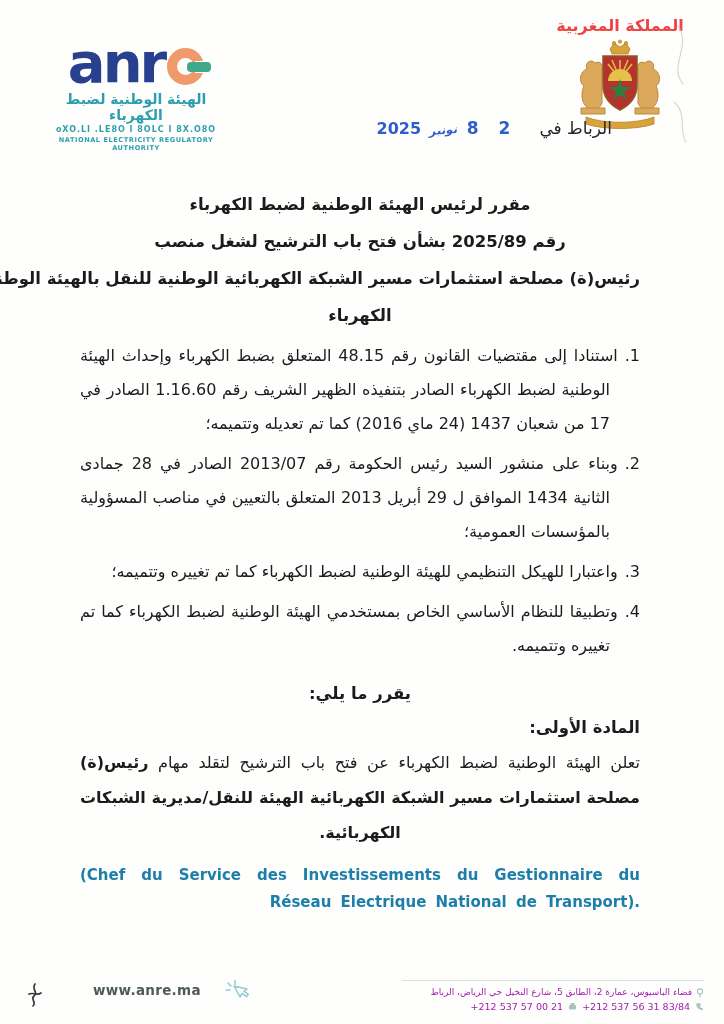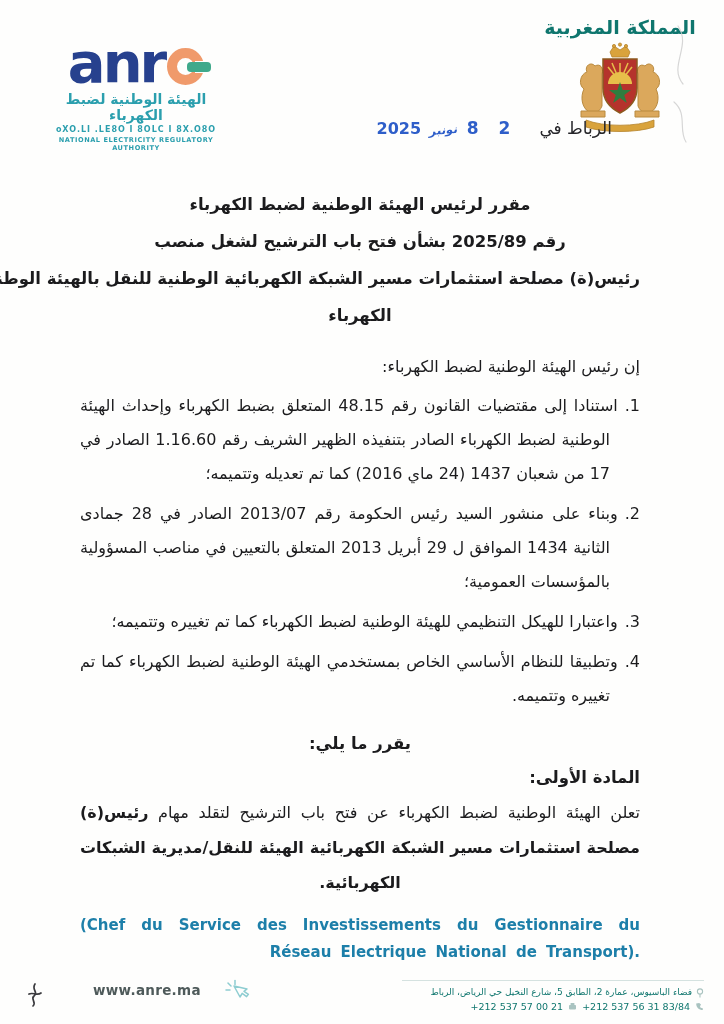--- a/index.html
+++ b/index.html
@@ -19,21 +19,21 @@
   .wm-e .bar { position:absolute; width:24px; height:10px; background:#3fa98b; border-radius:4px;
                right:-7px; top:50%; transform:translateY(-50%); }
   .wm-e .gap { position:absolute; width:10px; height:12px; background:#fefefd; right:-1px; top:50%;
                transform:translateY(-50%); }
   .logo-ar { margin-top:5px; font-size:14px; font-weight:bold; color:#2b9fae; direction:rtl; }
   .logo-tif { margin-top:2px; font-size:8px; color:#2b9fae; letter-spacing:1px; font-weight:bold; }
   .logo-en { margin-top:2px; font-size:6.6px; color:#2b9fae; letter-spacing:0.55px; font-weight:bold; }
 
   
   .crest-block { position:absolute; right:26px; top:16px; width:156px; text-align:center; }
-  .kingdom { font-size:19px; font-weight:bold; direction:rtl; color:#0f766e; }
+  .kingdom { font-size:16px; font-weight:bold; direction:rtl; color:#ef4444; }
   .crest-svg { margin-top:4px; }
   .pencil-scribble { position:absolute; right:2px; top:2px; opacity:0.8; }
 
   
   .dateline { position:absolute; top:118px; right:112px; direction:rtl;
               display:flex; align-items:baseline; gap:22px; }
   .place { font-size:17px; color:#26262a; }
   .stamp { display:flex; direction:rtl; align-items:baseline; gap:9px;
            color:#2e5ec9; font-weight:bold; }
   .stamp .day { font-size:17px; letter-spacing:7px; }
@@ -55,21 +55,21 @@
   .article-p .b { font-weight:bold; }
   .french { direction:ltr; margin-top:12px; font-weight:bold; color:#1d7fa9;
             font-size:15px; line-height:27px; text-align:justify; text-align-last:right;
             word-spacing:4px; }
 
   
   .footer-left { position:absolute; left:26px; bottom:16px; display:flex; align-items:center; gap:23px; }
   .ink-mark { margin-right:26px; margin-top:10px; }
   .site { font-size:13.5px; font-weight:bold; color:#4e5a5a; letter-spacing:0.3px; }
   .footer-right { position:absolute; right:20px; bottom:12px; width:302px; direction:rtl;
-                  color:#0f766e; }
+                  color:#a21caf; }
   .f-divider { border-top:1px solid #d5e2e0; margin-bottom:5px; }
   .f-address { font-size:9px; line-height:13px; display:flex; align-items:center; gap:4px;
                justify-content:flex-start; }
   .f-phones { margin-top:2px; font-size:9.5px; display:flex; direction:rtl; align-items:center;
               gap:5px; justify-content:flex-start; }
   .f-phones .num { direction:ltr; unicode-bidi:isolate; }
 </style>
 </head>
 <body>
 
@@ -131,21 +131,20 @@
   </div>
 
   <div class="doc">
     <div class="title">
       <div>مقرر لرئيس الهيئة الوطنية لضبط الكهرباء</div>
       <div>رقم 2025/89 بشأن فتح باب الترشيح لشغل منصب</div>
       <div>رئيس(ة) مصلحة استثمارات مسير الشبكة الكهربائية الوطنية للنقل بالهيئة الوطنية لضبط</div>
       <div>الكهرباء</div>
     </div>
 
-    <p class="intro">إن رئيس الهيئة الوطنية لضبط الكهرباء:</p>
 
     <div class="clauses">
       <p class="clause"><span class="num">1.</span><span>استنادا إلى مقتضيات القانون رقم 48.15 المتعلق بضبط الكهرباء وإحداث الهيئة الوطنية لضبط الكهرباء الصادر بتنفيذه الظهير الشريف رقم 1.16.60 الصادر في 17 من شعبان 1437 (24 ماي 2016) كما تم تعديله وتتميمه؛</span></p>
       <p class="clause"><span class="num">2.</span><span>وبناء على منشور السيد رئيس الحكومة رقم 2013/07 الصادر في 28 جمادى الثانية 1434 الموافق ل 29 أبريل 2013 المتعلق بالتعيين في مناصب المسؤولية بالمؤسسات العمومية؛</span></p>
       <p class="clause"><span class="num">3.</span><span>واعتبارا للهيكل التنظيمي للهيئة الوطنية لضبط الكهرباء كما تم تغييره وتتميمه؛</span></p>
       <p class="clause"><span class="num">4.</span><span>وتطبيقا للنظام الأساسي الخاص بمستخدمي الهيئة الوطنية لضبط الكهرباء كما تم تغييره وتتميمه.</span></p>
     </div>
 
     <p class="decide">يقرر ما يلي:</p>
 

